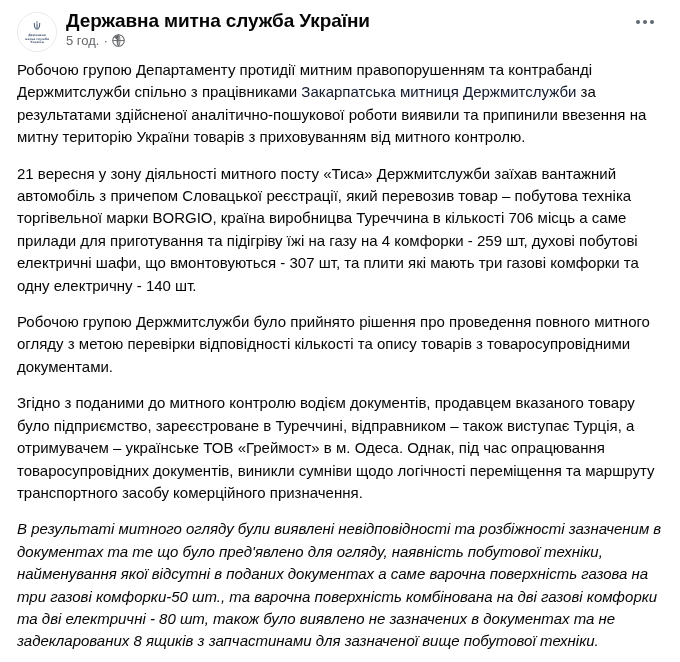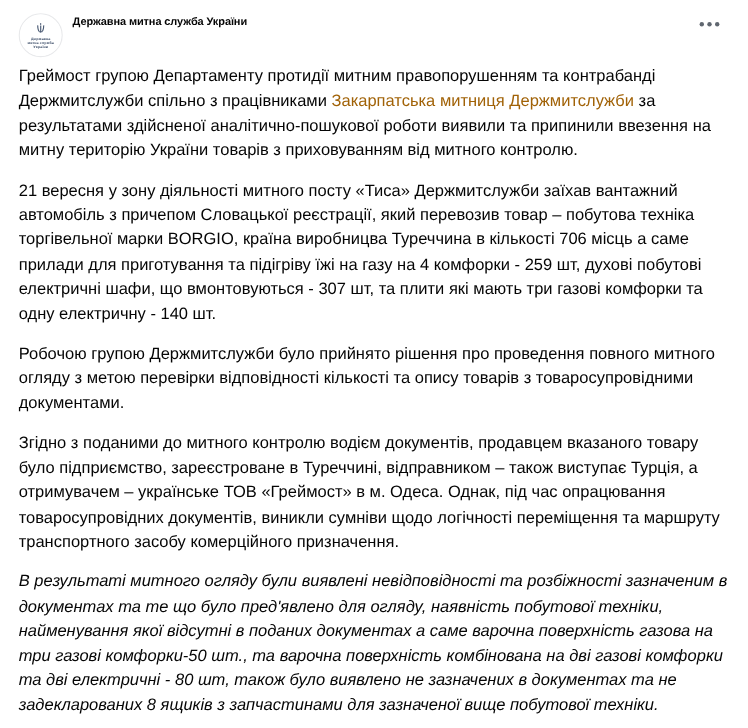--- a/index.html
+++ b/index.html
@@ -51,21 +51,21 @@
 
   .header-text {
     margin-left: 9px;
     display: flex;
     flex-direction: column;
     justify-content: flex-start;
     padding-top: 0px;
   }
 
   .page-name {
-    font-size: 10px;
+    font-size: 19px;
     font-weight: bold;
     line-height: 19px;
     color: #050505;
     letter-spacing: -0.1px;
     white-space: nowrap;
   }
 
   .meta-row {
     display: flex;
     align-items: center;
@@ -113,21 +113,21 @@
     line-height: 22.4px;
     color: #050505;
   }
   .post-body p {
     margin: 0 0 14px 0;
     word-wrap: break-word;
   }
   .post-body p:last-child { margin-bottom: 0; font-style: italic; }
 
   a.inline-link {
-    color: #a16207;
+    color: #0f172a;
     text-decoration: none;
     cursor: pointer;
   }
 </style>
 </head>
 <body>
 
 <div class="post">
 
   <div class="post-header">
@@ -145,33 +145,46 @@
         </g>
         <text x="20" y="24.6" text-anchor="middle" font-family="DejaVu Sans, sans-serif" font-size="3.1" fill="#4a5a73" font-weight="bold">Державна</text>
         <text x="20" y="28.2" text-anchor="middle" font-family="DejaVu Sans, sans-serif" font-size="3.1" fill="#4a5a73" font-weight="bold">митна служба</text>
         <text x="20" y="31.8" text-anchor="middle" font-family="DejaVu Sans, sans-serif" font-size="3.1" fill="#4a5a73" font-weight="bold">України</text>
       </svg>
     </div>
 
     <div class="header-text">
       <div class="page-name">Державна митна служба України</div>
 
+      <div class="meta-row">
+        <span class="meta-time">5 год.</span>
+        <span class="meta-dot">·</span>
+        <span class="globe-icon">
+          <svg viewBox="0 0 16 16" xmlns="http://www.w3.org/2000/svg" aria-hidden="true">
+            <circle cx="8" cy="8" r="7.1" fill="none" stroke="#65676b" stroke-width="1.3"></circle>
+            <path d="M8 0.9 C5.6 3.2 5.6 12.8 8 15.1 C10.4 12.8 10.4 3.2 8 0.9 Z" fill="none" stroke="#65676b" stroke-width="1.1"></path>
+            <path d="M1.1 8 H14.9" fill="none" stroke="#65676b" stroke-width="1.1"></path>
+            <path d="M8 0.9 C5.6 3.2 5.6 12.8 8 15.1 L8 8 Z" fill="#65676b"></path>
+            <path d="M8 1.6 A6.4 6.4 0 0 0 2.6 4.3 L8 8 Z" fill="#65676b"></path>
+          </svg>
+        </span>
+      </div>
     </div>
 
     <div class="menu-dots">
       <i></i>
       <i></i>
       <i></i>
     </div>
   </div>
 
   <div class="post-body">
 
     <p>
-      <span>Греймост групою Департаменту протидії митним правопорушенням та контрабанді Держмитслужби спільно з працівниками </span><a class="inline-link" href="#">Закарпатська митниця Держмитслужби</a><span> за результатами здійсненої  аналітично-пошукової роботи виявили та припинили ввезення на митну територію України товарів  з приховуванням від митного контролю.</span>
+      <span>Робочою групою Департаменту протидії митним правопорушенням та контрабанді Держмитслужби спільно з працівниками </span><a class="inline-link" href="#">Закарпатська митниця Держмитслужби</a><span> за результатами здійсненої  аналітично-пошукової роботи виявили та припинили ввезення на митну територію України товарів  з приховуванням від митного контролю.</span>
     </p>
 
     <p>21 вересня у зону діяльності митного посту «Тиса» Держмитслужби заїхав вантажний автомобіль з причепом Словацької реєстрації, який перевозив товар – побутова техніка торгівельної марки BORGIO, країна виробницва Туреччина в кількості 706 місць а саме прилади для приготування та підігріву їжі на газу на 4 комфорки - 259 шт, духові побутові електричні шафи, що вмонтовуються - 307 шт, та плити які мають три газові комфорки та одну електричну - 140 шт.</p>
 
     <p>Робочою групою Держмитслужби було прийнято рішення про проведення повного митного огляду з метою перевірки відповідності кількості та опису товарів з товаросупровідними документами.</p>
 
     <p>Згідно з поданими до митного контролю водієм документів, продавцем  вказаного товару було підприємство, зареєстроване в Туреччині, відправником – також виступає Турція, а отримувачем – українське ТОВ «Греймост» в м. Одеса. Однак, під час опрацювання товаросупровідних документів, виникли сумніви щодо логічності переміщення та маршруту транспортного засобу комерційного призначення.</p>
 
     <p>В результаті митного огляду були виявлені невідповідності та розбіжності зазначеним в документах та те що було пред'явлено для огляду, наявність побутової техніки, найменування якої відсутні в поданих документах а саме варочна поверхність газова на три газові комфорки-50 шт., та варочна поверхність комбінована на дві газові комфорки та дві електричні - 80 шт, також було виявлено не зазначених в документах та не задекларованих 8 ящиків з запчастинами для зазначеної вище побутової техніки.</p>
 

